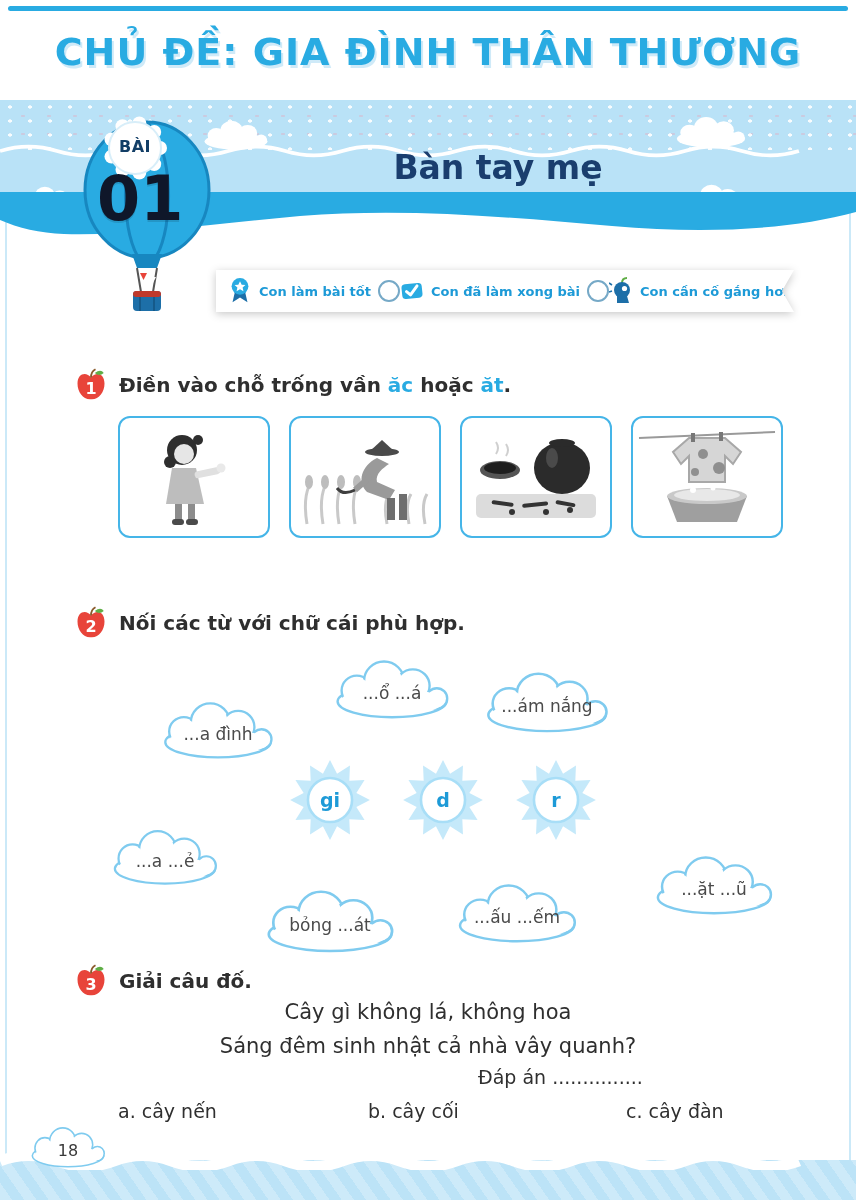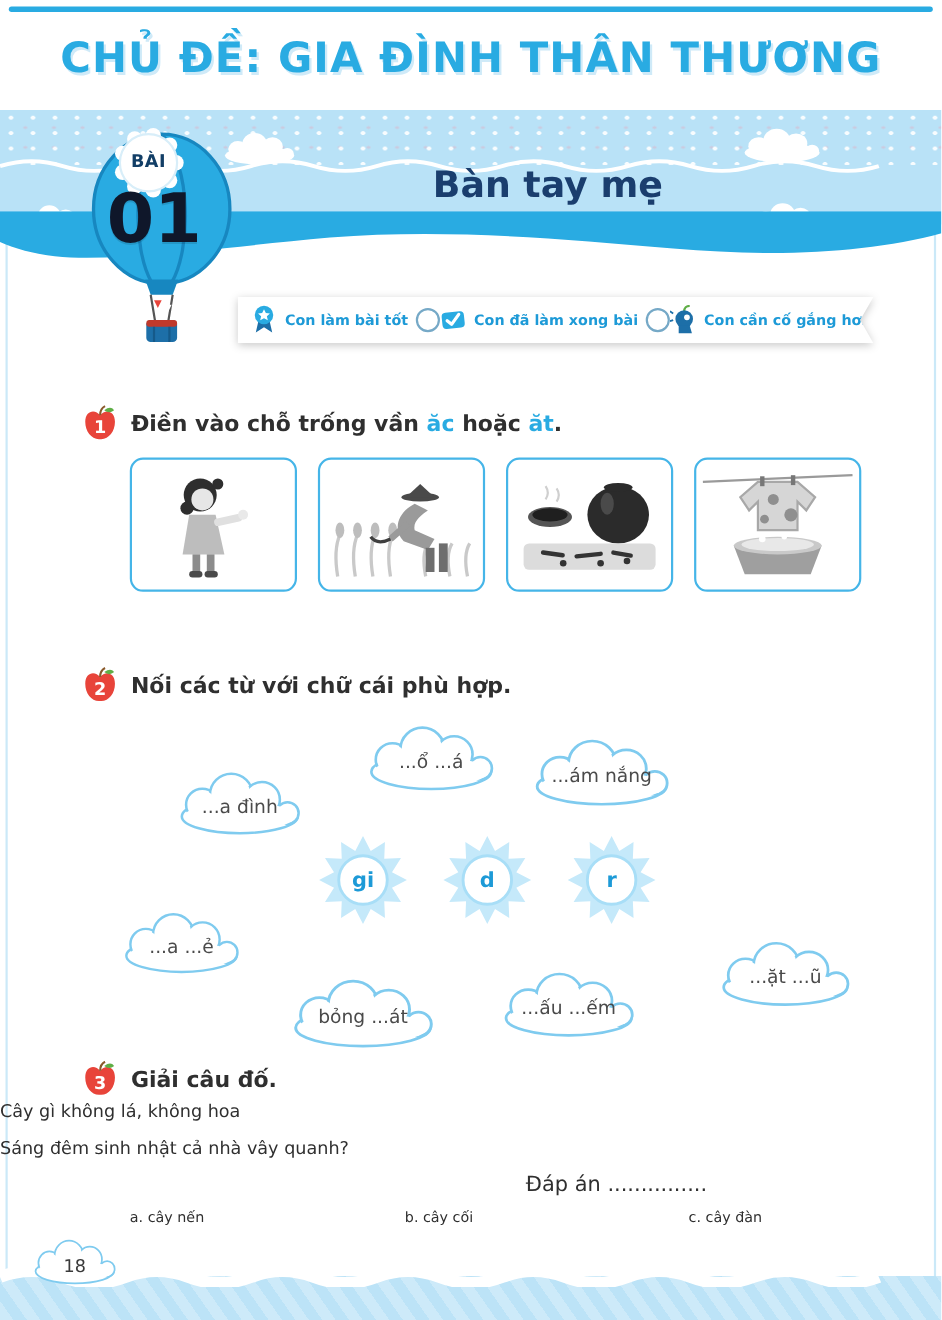--- a/index.html
+++ b/index.html
@@ -69,23 +69,23 @@
   .cloud{position:absolute;}
   .cloud svg{position:absolute;inset:0;width:100%;height:100%;}
   .cloud-text{position:absolute;left:0;right:0;top:56%;transform:translateY(-50%);
     text-align:center;font-size:17px;color:#4a4a4a;}
   .sun{position:absolute;width:84px;height:84px;}
   .sun svg{position:absolute;inset:0;width:100%;height:100%;}
   .sun-letter{position:absolute;inset:0;display:flex;align-items:center;justify-content:center;
     font-size:19px;font-weight:bold;color:#1D9AD7;}
 
   
-  .riddle-line{position:absolute;left:0;right:0;margin:0;font-size:16px;color:#2f2f2f;}
+  .riddle-line{position:absolute;left:0;right:0;margin:0;text-align:center;font-size:21px;color:#2f2f2f;}
   .answer-blank{position:absolute;left:478px;margin:0;font-size:19px;color:#2f2f2f;}
-  .option{position:absolute;font-size:13px;color:#2f2f2f;}
+  .option{position:absolute;font-size:19px;color:#2f2f2f;}
 
   
   .page-cloud{position:absolute;left:26px;top:1124px;width:84px;height:46px;z-index:3;}
   .page-cloud svg{position:absolute;inset:0;width:100%;height:100%;}
   .page-cloud span{position:absolute;inset:0;display:flex;align-items:center;justify-content:center;
     padding-top:6px;font-size:16px;color:#3a3a3a;}
   .bottom-bar{position:absolute;left:0;right:0;bottom:0;height:40px;
     background:repeating-linear-gradient(55deg,#CDEAF9 0 10px,#BCE3F7 10px 20px);}
   .bar-wave{position:absolute;left:0;right:0;bottom:30px;height:18px;width:100%;}
 </style>

